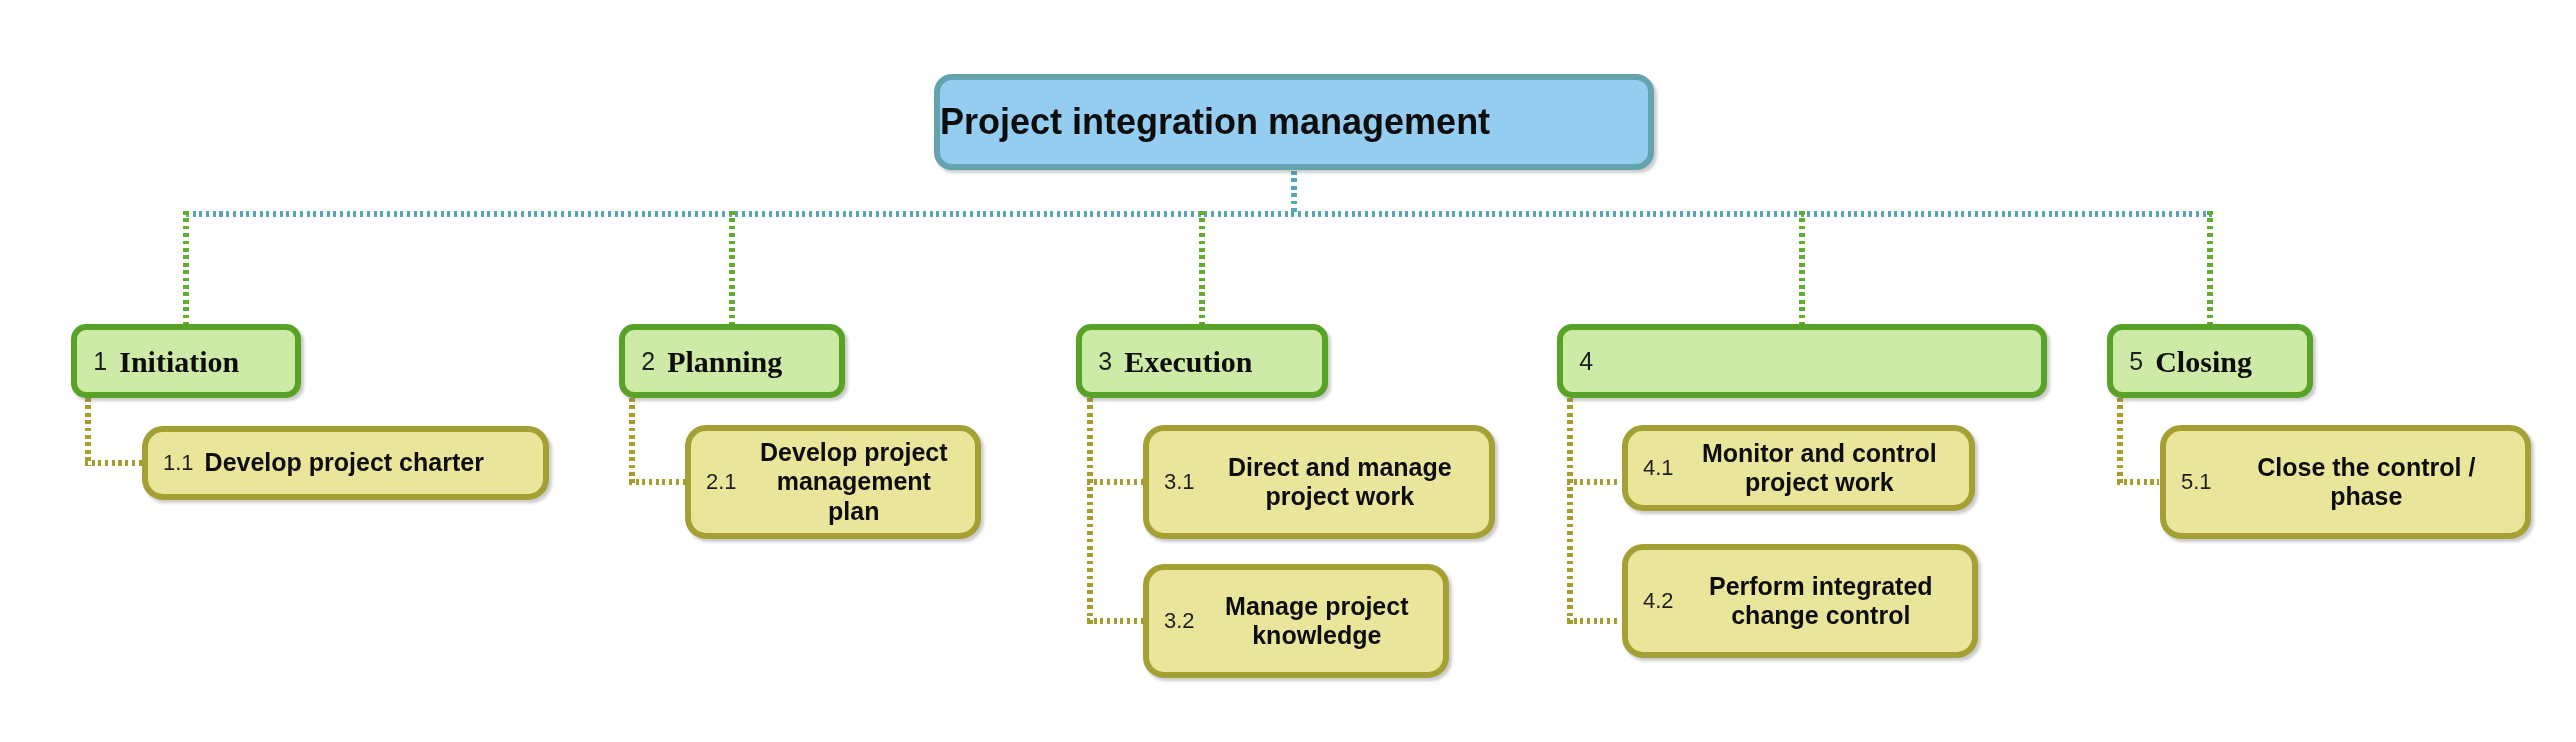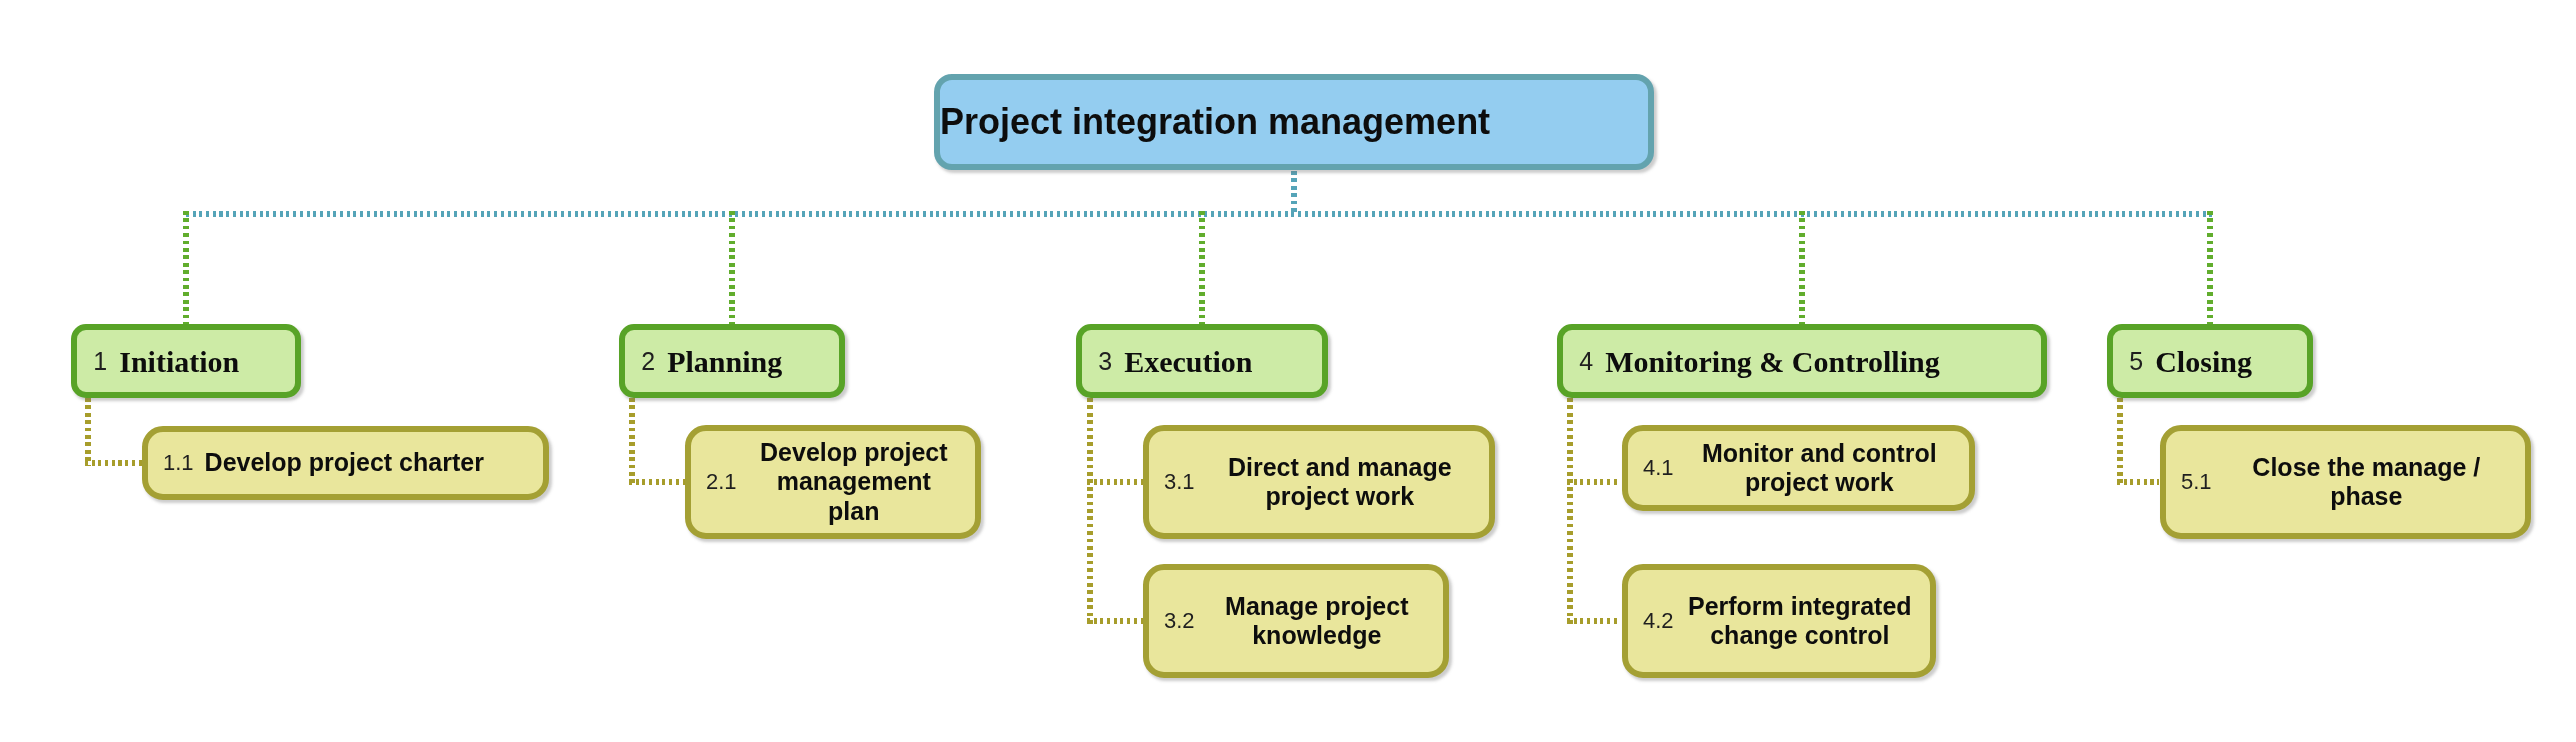--- a/index.html
+++ b/index.html
@@ -91,21 +91,20 @@
     <span class="lbl">Planning</span>
   </div>
 
   <div class="node branch" style="left:1076px; top:324px; width:252px; height:74px">
     <span class="num">3</span>
     <span class="lbl">Execution</span>
   </div>
 
   <div class="node branch" style="left:1557px; top:324px; width:490px; height:74px">
     <span class="num">4</span>
-    <span class="lbl">Monitoring &amp; Controlling</span>
   </div>
 
   <div class="node branch" style="left:2107px; top:324px; width:206px; height:74px">
     <span class="num">5</span>
     <span class="lbl">Closing</span>
   </div>
 
   <div class="node child" style="left:142px; top:426px; width:407px; height:74px">
     <span class="num">1.1</span>
     <span class="lbl">Develop project charter</span>
@@ -124,24 +123,24 @@
   <div class="node child" style="left:1143px; top:564px; width:306px; height:114px">
     <span class="num">3.2</span>
     <span class="lbl">Manage project knowledge</span>
   </div>
 
   <div class="node child" style="left:1622px; top:425px; width:353px; height:86px">
     <span class="num">4.1</span>
     <span class="lbl">Monitor and control project work</span>
   </div>
 
-  <div class="node child" style="left:1622px; top:564px; width:314px; height:114px">
+  <div class="node child" style="left:1622px; top:544px; width:356px; height:114px">
     <span class="num">4.2</span>
     <span class="lbl">Perform integrated change control</span>
   </div>
 
   <div class="node child" style="left:2160px; top:425px; width:371px; height:114px">
     <span class="num">5.1</span>
-    <span class="lbl">Close the manage / phase</span>
+    <span class="lbl">Close the control / phase</span>
   </div>
 
 </div>
 
 
 </body></html>

